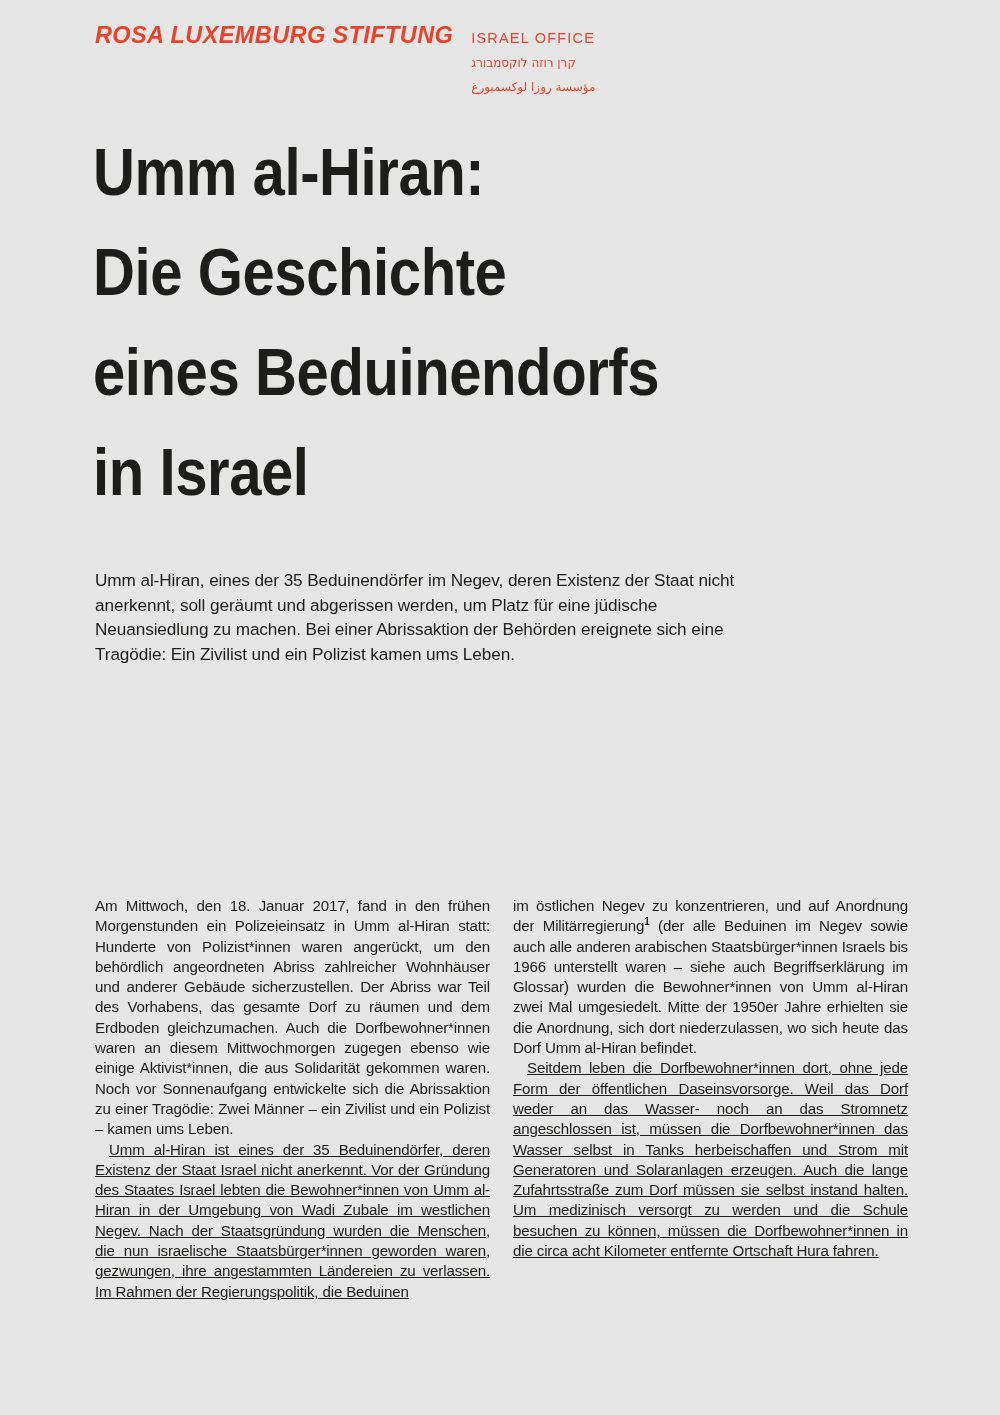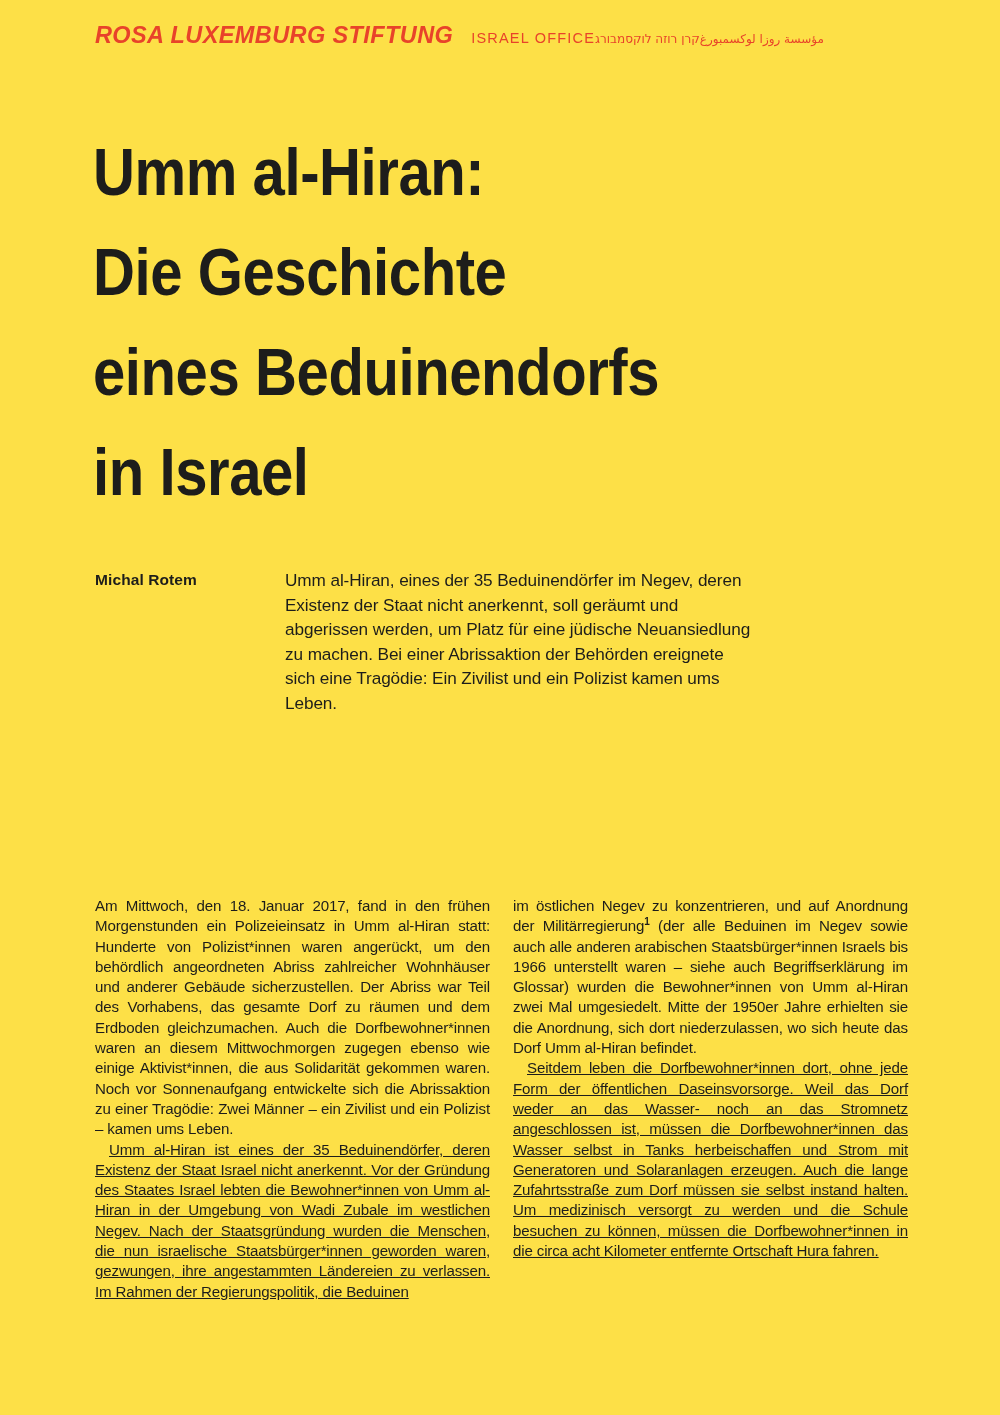--- a/index.html
+++ b/index.html
@@ -13,21 +13,21 @@
     height: 1415px;
     font-family: "Liberation Sans", sans-serif;
     color: #1a1a1a;
     overflow: hidden;
     position: relative;
   }
   .page {
     position: relative;
     width: 1000px;
     height: 1415px;
-    background: #fde047;
+    background: #e5e5e5;
   }
 
   
   .masthead {
     position: absolute;
     left: 95px;
     top: 22px;
     right: 78px;
     height: 26px;
     display: flex;
@@ -41,23 +41,25 @@
     font-size: 23.5px;
     letter-spacing: 0.4px;
     color: #e8432a;
     transform: scaleX(1.0);
     transform-origin: left center;
   }
   .brand-sub {
     margin-left: 18px;
     display: flex;
     align-items: baseline;
+    gap: 10px;
     color: #e8432a;
     font-size: 14.5px;
     letter-spacing: 0.8px;
+    flex-direction: column;
   }
   .brand-sub .latin {
     font-family: "Liberation Sans", sans-serif;
     font-weight: normal;
     font-size: 14.5px;
     letter-spacing: 1.2px;
   }
   .brand-sub .hebrew,
   .brand-sub .arabic {
     direction: rtl;
@@ -156,21 +158,20 @@
   </div>
 
   <h1 class="headline">
     <span class="hl-line">Umm al-Hiran:</span>
     <span class="hl-line">Die Geschichte</span>
     <span class="hl-line">eines Beduinendorfs</span>
     <span class="hl-line">in Israel</span>
   </h1>
 
   <div class="lead-wrap">
-    <div class="author">Michal Rotem</div>
     <div class="lead-text">Umm al-Hiran, eines der 35 Beduinendörfer im Negev, deren Existenz der Staat nicht anerkennt, soll geräumt und abgerissen werden, um Platz für eine jüdische Neuansiedlung zu machen. Bei einer Abrissaktion der Behörden ereignete sich eine Tragödie: Ein Zivilist und ein Polizist kamen ums Leben.</div>
   </div>
 
   <div class="body-cols">
 
     <div class="col">
       <p class="cont">Am Mittwoch, den 18. Januar 2017, fand in den frühen Morgenstunden ein Polizeieinsatz in Umm al-Hiran statt: Hunderte von Polizist*innen waren angerückt, um den behördlich angeordneten Abriss zahlreicher Wohnhäuser und anderer Gebäude sicherzustellen. Der Abriss war Teil des Vorhabens, das gesamte Dorf zu räumen und dem Erdboden gleichzumachen. Auch die Dorfbewohner*innen waren an diesem Mittwochmorgen zugegen ebenso wie einige Aktivist*innen, die aus Solidarität gekommen waren. Noch vor Sonnenaufgang entwickelte sich die Abrissaktion zu einer Tragödie: Zwei Männer – ein Zivilist und ein Polizist – kamen ums Leben.</p>
       <p class="indent">Umm al-Hiran ist eines der 35 Beduinendörfer, deren Existenz der Staat Israel nicht anerkennt. Vor der Gründung des Staates Israel lebten die Bewohner*innen von Umm al-Hiran in der Umgebung von Wadi Zubale im westlichen Negev. Nach der Staatsgründung wurden die Menschen, die nun israelische Staatsbürger*innen geworden waren, gezwungen, ihre angestammten Ländereien zu verlassen. Im Rahmen der Regierungspolitik, die Beduinen</p>
     </div>
 

